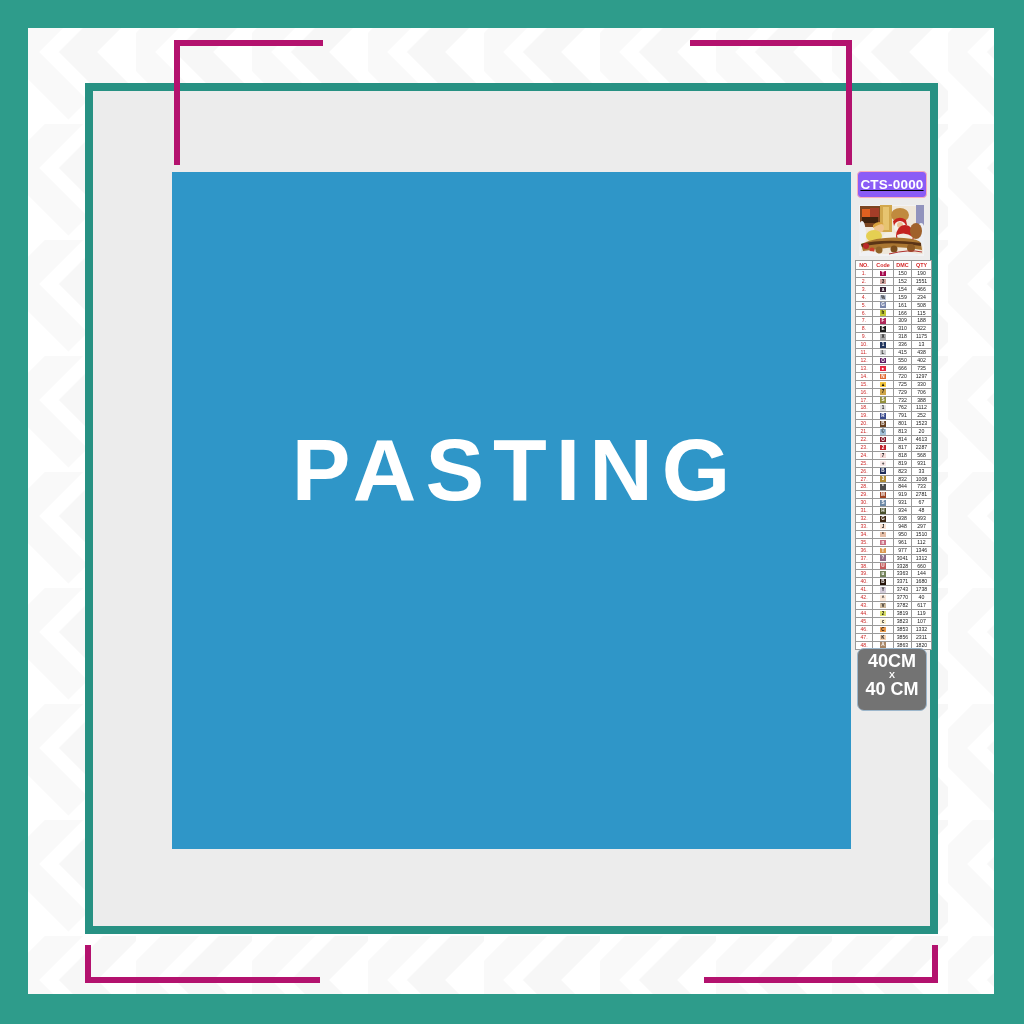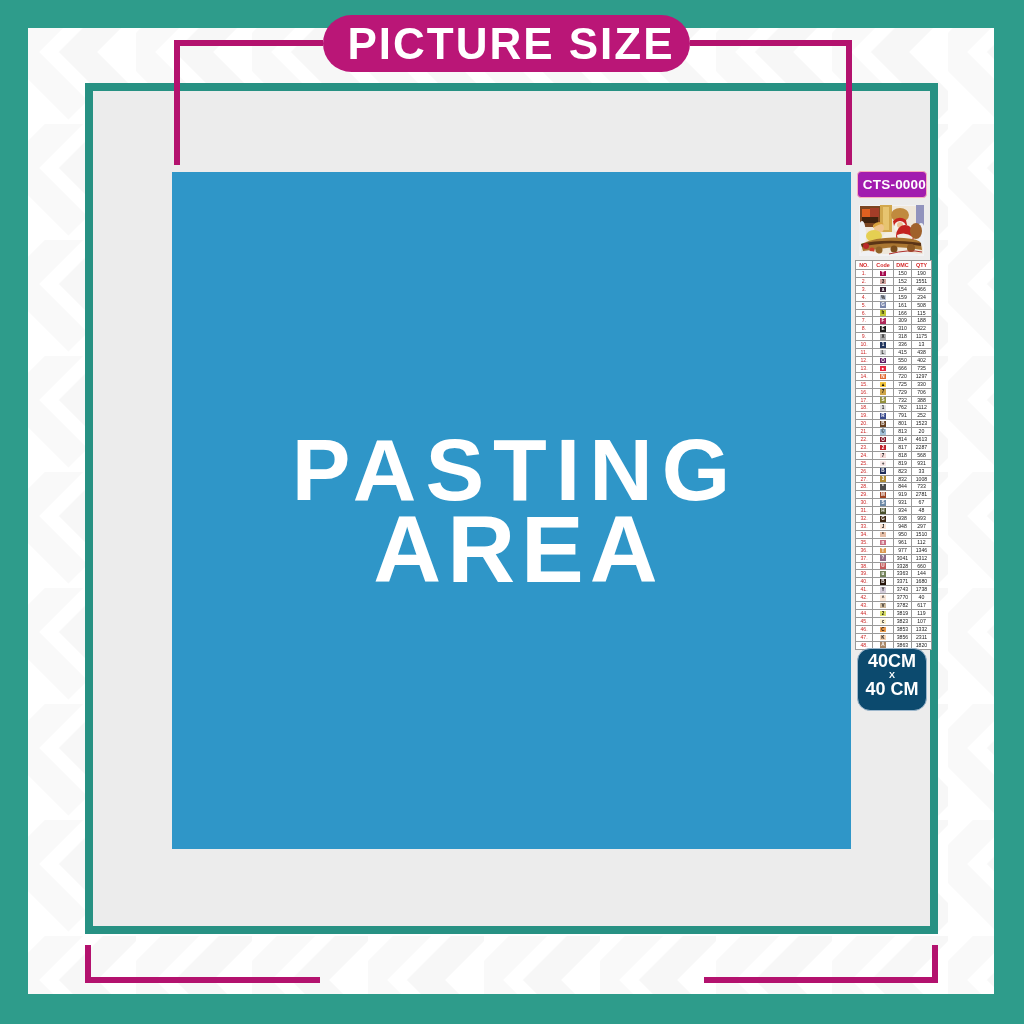--- a/index.html
+++ b/index.html
@@ -36,47 +36,42 @@
 </svg>
 
 <div class="abs" style="left:85px;top:83px;width:853px;height:851px;background:#279183;"></div>
 
 <div class="abs" style="left:93px;top:91px;width:837px;height:835px;background:#ececec;"></div>
 
 <div class="abs" style="left:172px;top:172px;width:679px;height:677px;background:#2f96c8;"></div>
 
 <div class="abs" style="left:176px;top:430px;width:679px;text-align:center;color:#fff;font-weight:bold;font-size:88px;line-height:80px;letter-spacing:9px;">PASTING</div>
 
-<div class="abs" style="left:179px;top:510px;width:679px;text-align:center;color:#fff;font-weight:bold;font-size:94px;line-height:80px;letter-spacing:6px;">AREA</div>
 
 <div class="abs mag" style="left:174px;top:40px;width:149px;height:6px;"></div>
 
 <div class="abs mag" style="left:174px;top:40px;width:6px;height:125px;"></div>
 
 <div class="abs mag" style="left:690px;top:40px;width:162px;height:6px;"></div>
 
 <div class="abs mag" style="left:846px;top:40px;width:6px;height:125px;"></div>
 
-<div class="abs" style="left:323px;top:15px;width:367px;height:57px;background:#ba1677;border-radius:29px;
-     display:flex;align-items:center;justify-content:center;">
-  <span style="color:#fff;font-weight:bold;font-size:44px;letter-spacing:2px;margin-left:9px;">PICTURE SIZE</span>
-</div>
 
 <div class="abs mag" style="left:85px;top:945px;width:6px;height:38px;"></div>
 
 <div class="abs mag" style="left:85px;top:977px;width:235px;height:6px;"></div>
 
 <div class="abs mag" style="left:704px;top:977px;width:234px;height:6px;"></div>
 
 <div class="abs mag" style="left:932px;top:945px;width:6px;height:38px;"></div>
 
 
 
-<div class="abs" style="left:857px;top:171px;width:70px;height:27px;background:#a21caf;border-radius:4px;
-     border:1px solid #f9aebc;box-sizing:border-box;display:flex;align-items:center;justify-content:flex-end;">
+<div class="abs" style="left:857px;top:171px;width:70px;height:27px;background:#8b5cf6;border-radius:4px;
+     border:1px solid #f9aebc;box-sizing:border-box;display:flex;align-items:center;justify-content:center;text-decoration:underline;">
   <span style="color:#fff;font-weight:bold;font-size:13.5px;letter-spacing:0.2px;white-space:nowrap;">CTS-0000</span>
 </div>
 
 <div class="abs" style="left:859px;top:205px;width:65px;height:51px;">
 <svg width="65" height="51" viewBox="0 0 65 51">
   <rect width="65" height="51" fill="#f2f2f4"></rect>
   <rect x="2" y="1" width="62" height="48" fill="#efe7da"></rect>
   <rect x="1" y="1" width="21" height="21" fill="#7c4520"></rect>
   <rect x="3" y="4" width="8" height="8" fill="#e06020"></rect>
   <rect x="3" y="12" width="16" height="6" fill="#3f220e"></rect>
@@ -404,20 +399,20 @@
 <tr>
             <td class="no">48.</td>
             <td class="code"><span class="sq" style="background:#a98767;color:#ffffff">A</span></td>
             <td class="dmc">3863</td>
             <td class="qty">1820</td>
           </tr>
         </tbody>
       </table>
 </div>
 
-<div class="abs" style="left:857px;top:648px;width:70px;height:63px;background:#0c4a6e;border-radius:13px;
+<div class="abs" style="left:857px;top:648px;width:70px;height:63px;background:#737373;border-radius:7px;
      border:1.5px solid #9db7cc;box-sizing:border-box;color:#fff;font-weight:bold;text-align:center;">
   <div style="font-size:18px;line-height:20px;margin-top:2px;">40CM</div>
   <div style="font-size:9px;line-height:8px;">X</div>
   <div style="font-size:18px;line-height:20px;">40 CM</div>
 </div>
 
 </div>
 
 </body></html>

